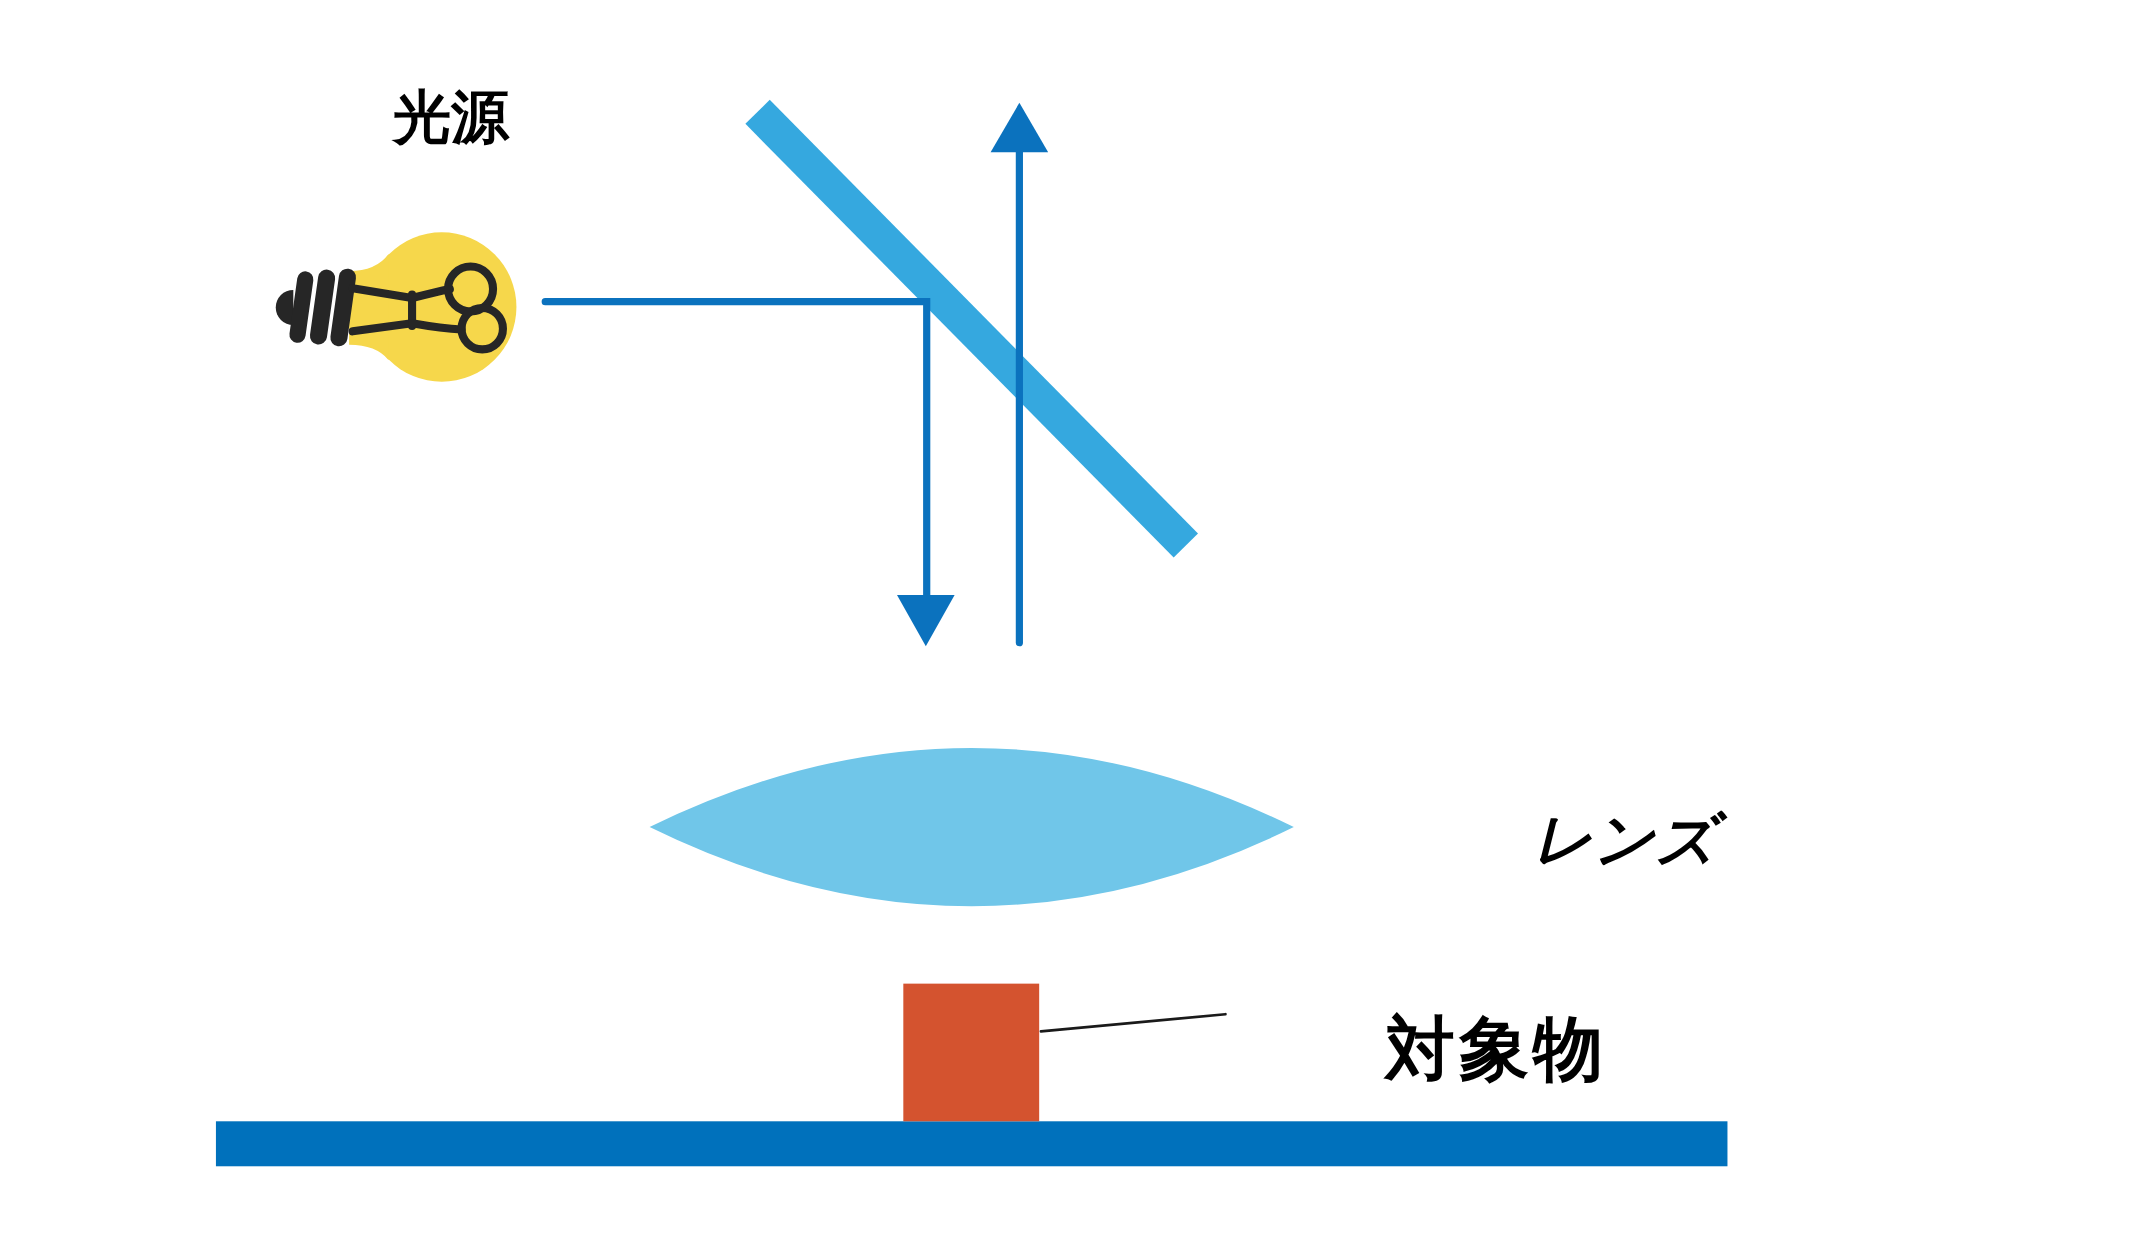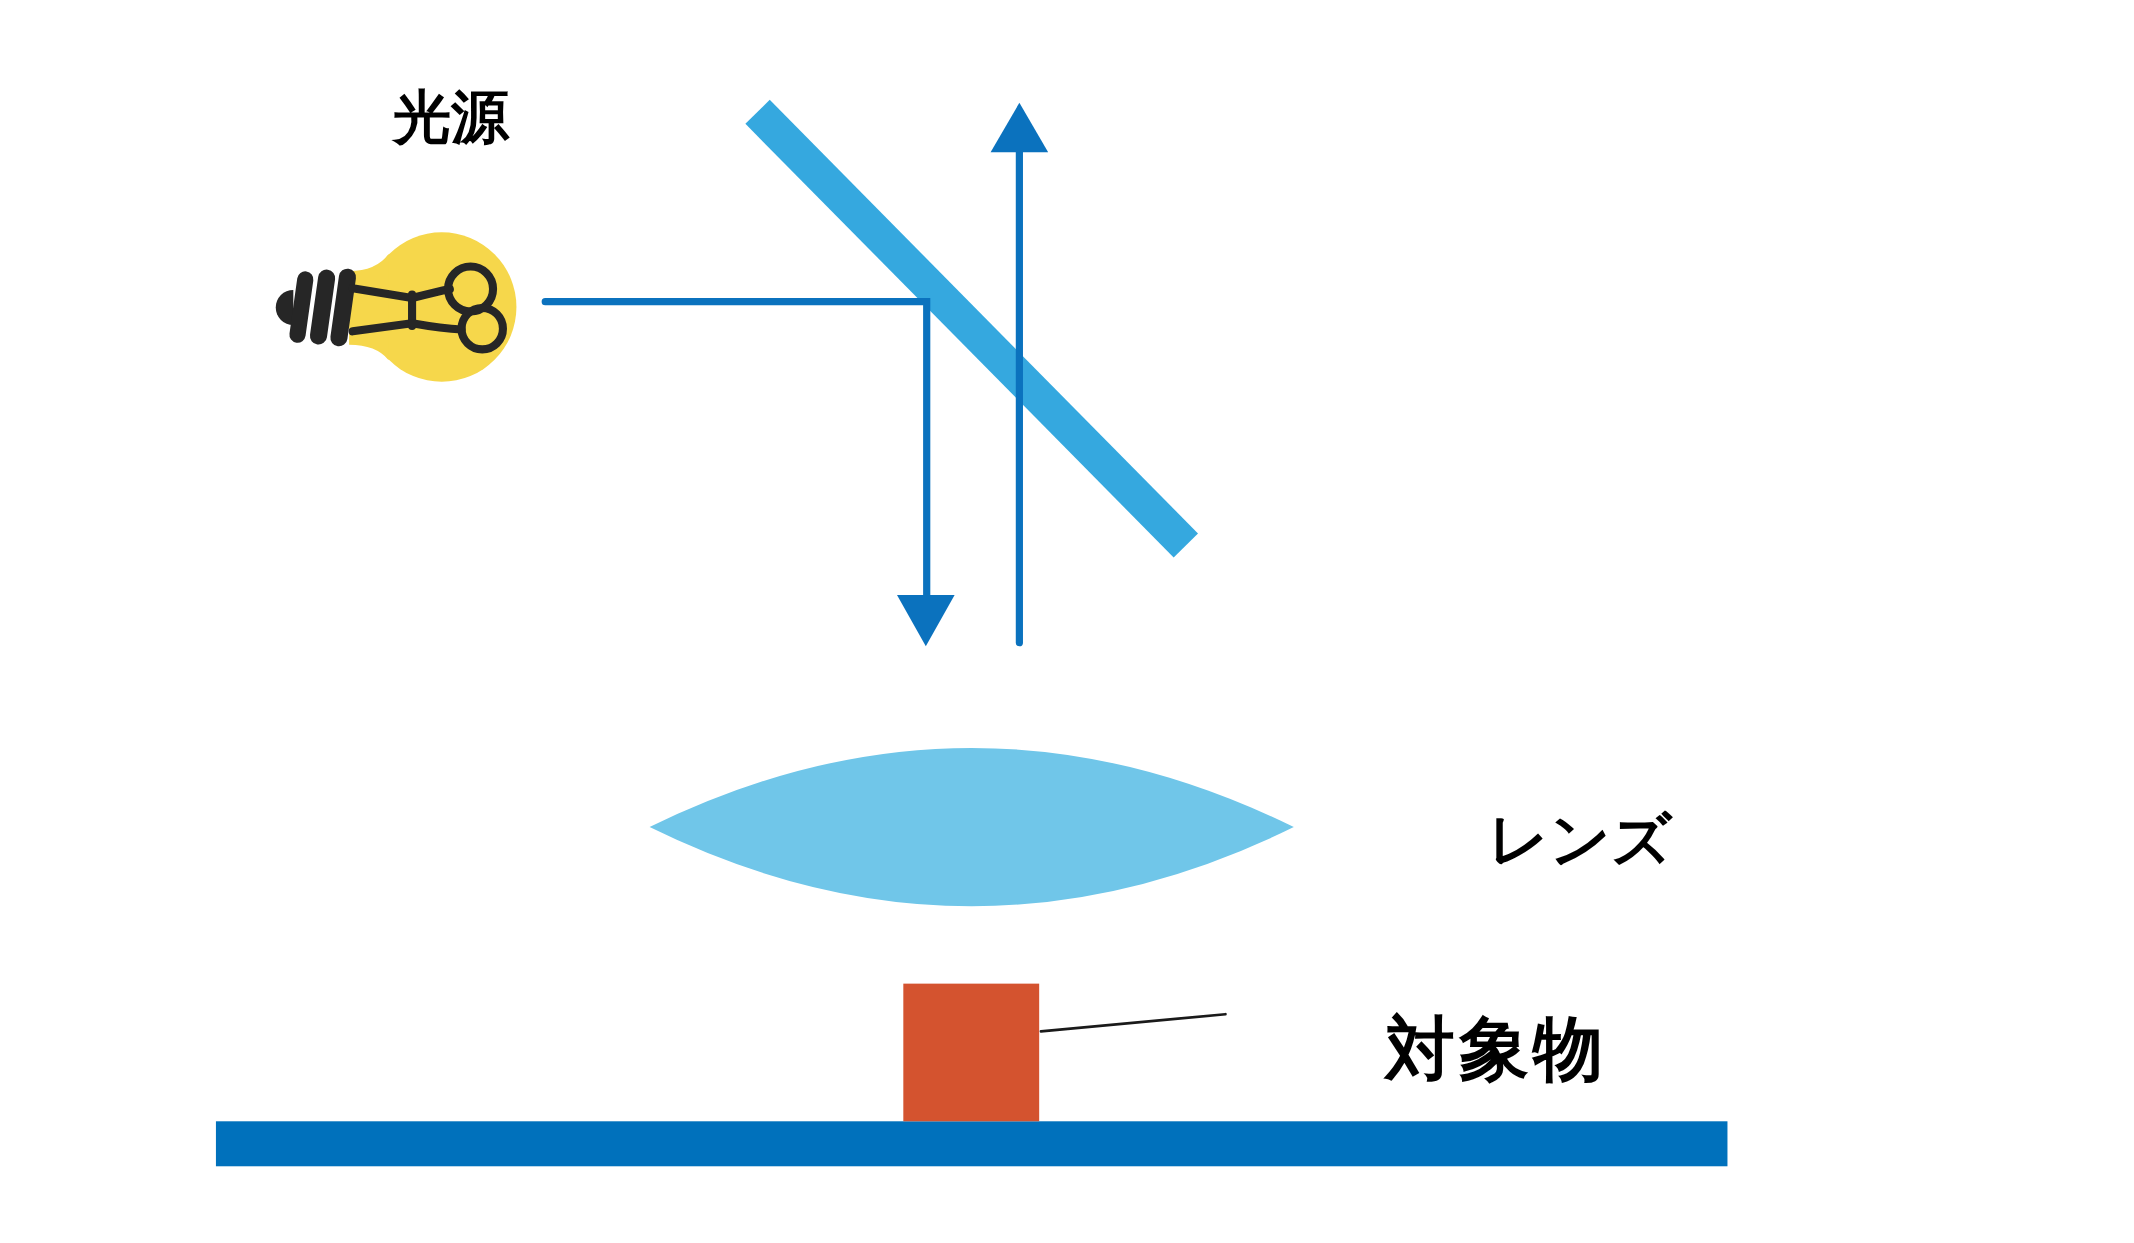--- a/index.html
+++ b/index.html
@@ -33,23 +33,24 @@
     top: 88px;
     font-size: 58px;
     font-weight: 700;
   }
   .label-half-mirror {
     left: 1350px;
     top: 416px;
     font-size: 60px;
   }
   .label-lens {
-    left: 1488px;
+    left: 1532px;
     top: 810px;
     font-size: 60px;
+    font-style: italic;
   }
   .label-object {
     left: 1385px;
     top: 1014px;
     font-size: 70px;
     font-weight: 700;
     letter-spacing: 4px;
     text-align: right;
   }
 </style>

